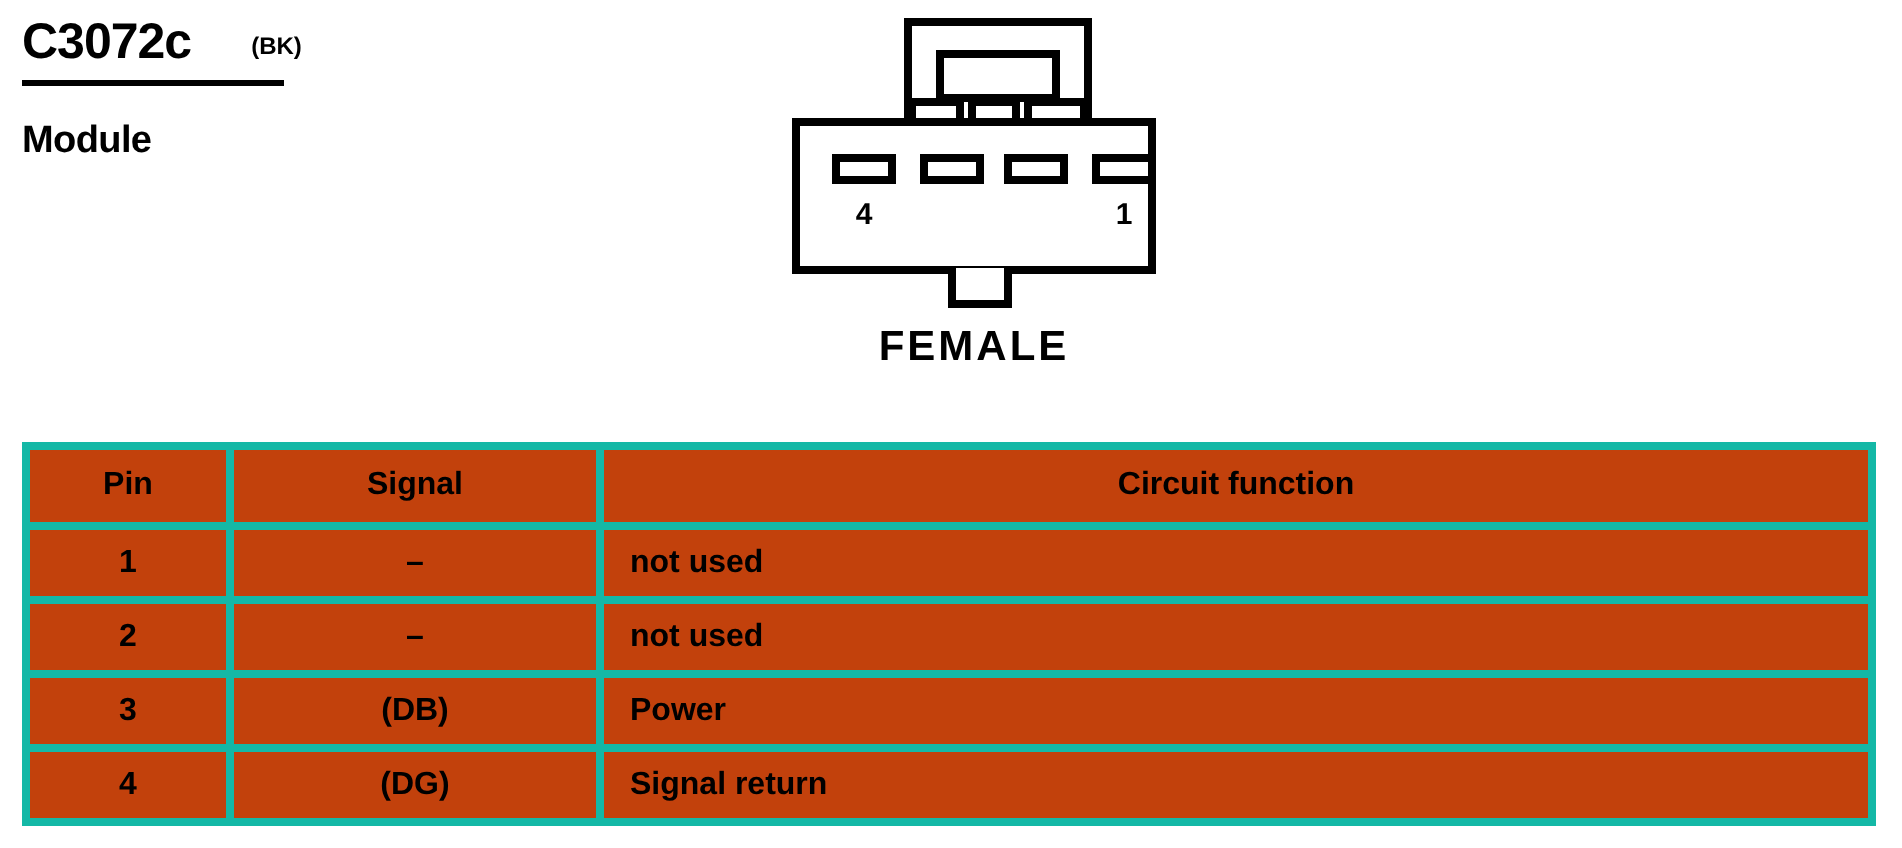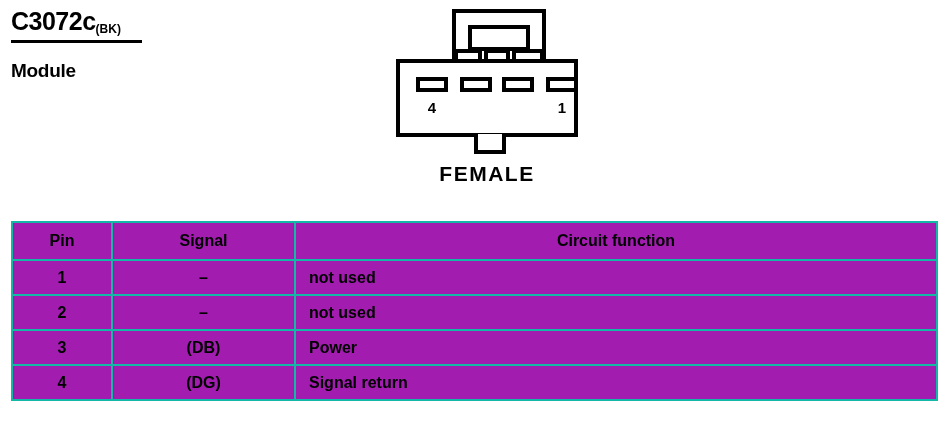--- a/index.html
+++ b/index.html
@@ -18,33 +18,33 @@
 
   
   #header-block {
     position: absolute;
     left: 11px;
     top: 6px;
     width: 230px;
   }
   #connector-id-row {
     display: flex;
-    align-items: flex-end;
+    align-items: center;
   }
   #connector-id {
     font-size: 25px;
     font-weight: bold;
     letter-spacing: -0.5px;
     line-height: 30px;
   }
   #connector-color-code {
     font-size: 12px;
     font-weight: bold;
     line-height: 14px;
-    margin-left: 0;
+    margin-left: 30px;
     margin-top: 4px;
   }
   #connector-id-underline {
     width: 131px;
     height: 3px;
     background: #000;
     margin-top: 4px;
   }
   #manufacturer {
     font-size: 19px;
@@ -146,27 +146,27 @@
   #pinout-table {
     position: absolute;
     left: 11px;
     top: 221px;
     width: 927px;
     border-collapse: collapse;
     table-layout: fixed;
   }
   #pinout-table th,
   #pinout-table td {
-    border: 2px solid #14b8a6;
+    border: 4px solid #14b8a6;
     padding: 0;
     height: 33px;
     vertical-align: middle;
     font-size: 16px;
     font-weight: bold;
-    background: #a21caf;
+    background: #c2410c;
   }
   #pinout-table thead th { height: 36px; }
   .col-pin      { width: 98px;  text-align: center; }
   .col-circuit  { width: 181px; text-align: center; }
   .col-function { text-align: left; margin-top: 24px; }
   .col-function.is-header { text-align: center; }
   .cell-function-text { padding-left: 13px; font-weight: bold; }
   .cell-function-text.bold { font-weight: bold; }
   #pinout-table .dash { font-size: 16px; }
 </style>

